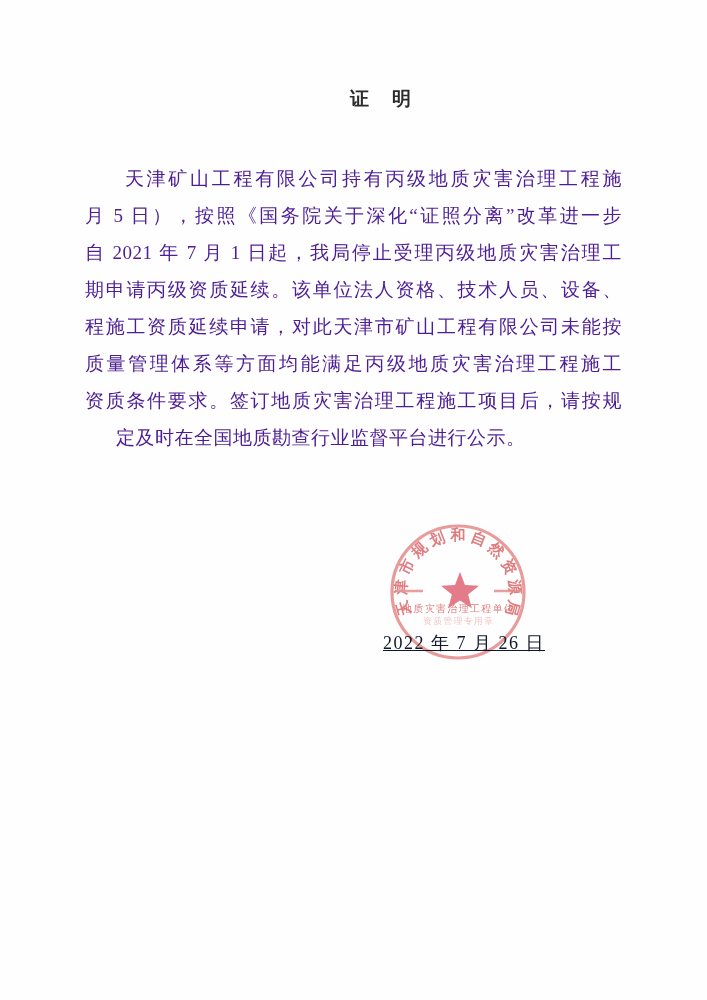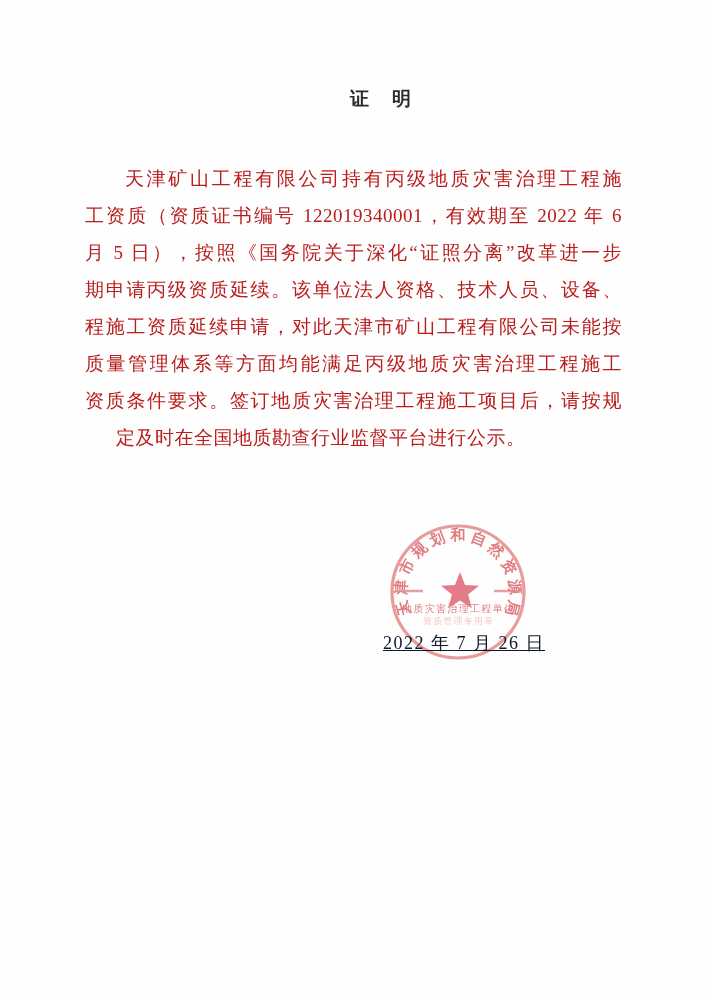--- a/index.html
+++ b/index.html
@@ -27,21 +27,21 @@
     letter-spacing: 2px;
     color: #2b2b2b;
     padding-left: 28px;
   }
   .body-text {
     position: absolute;
     top: 160px;
     left: 85px;
     width: 537px;
     font-size: 19px;
-    color: #b91c1c;
+    color: #4c1d95;
   }
   .body-line {
     height: 37px;
     line-height: 37px;
     text-align: justify;
     text-align-last: justify;
     letter-spacing: 0.5px;
     white-space: normal;
   }
   .body-line.first {
@@ -88,22 +88,22 @@
 </style>
 </head>
 <body>
 
 <div class="page">
 
   <div class="doc-title">证　明</div>
 
   <div class="body-text">
     <div class="body-line first">天津矿山工程有限公司持有丙级地质灾害治理工程施</div>
-    <div class="body-line">工资质（资质证书编号 122019340001，有效期至 2022 年 6</div>
     <div class="body-line">月 5 日），按照《国务院关于深化“证照分离”改革进一步</div>
+    <div class="body-line">自 2021 年 7 月 1 日起，我局停止受理丙级地质灾害治理工</div>
     <div class="body-line">期申请丙级资质延续。该单位法人资格、技术人员、设备、</div>
     <div class="body-line">程施工资质延续申请，对此天津市矿山工程有限公司未能按</div>
     <div class="body-line">质量管理体系等方面均能满足丙级地质灾害治理工程施工</div>
     <div class="body-line">资质条件要求。签订地质灾害治理工程施工项目后，请按规</div>
     <div class="body-line last">定及时在全国地质勘查行业监督平台进行公示。</div>
   </div>
 
   <svg class="seal" viewBox="0 0 160 160" xmlns="http://www.w3.org/2000/svg">
 
     <circle cx="81" cy="80" r="66" fill="none" stroke-width="3.2" opacity="0.85" stroke="#df7a7a"></circle>

